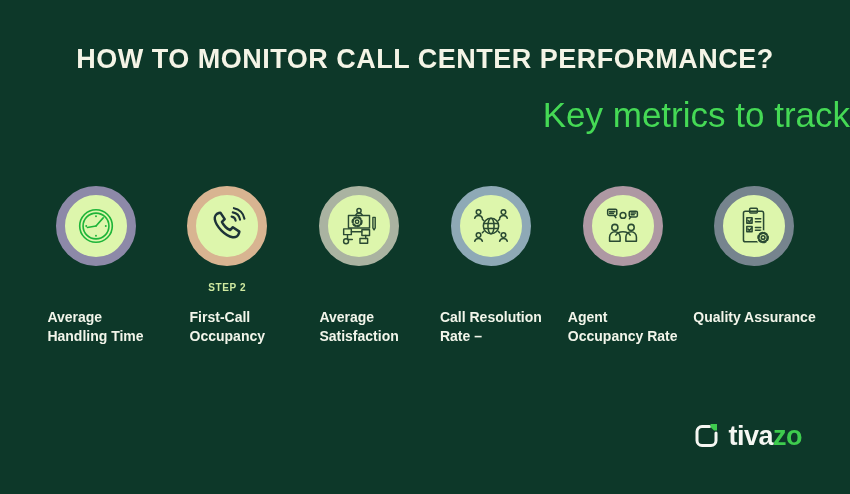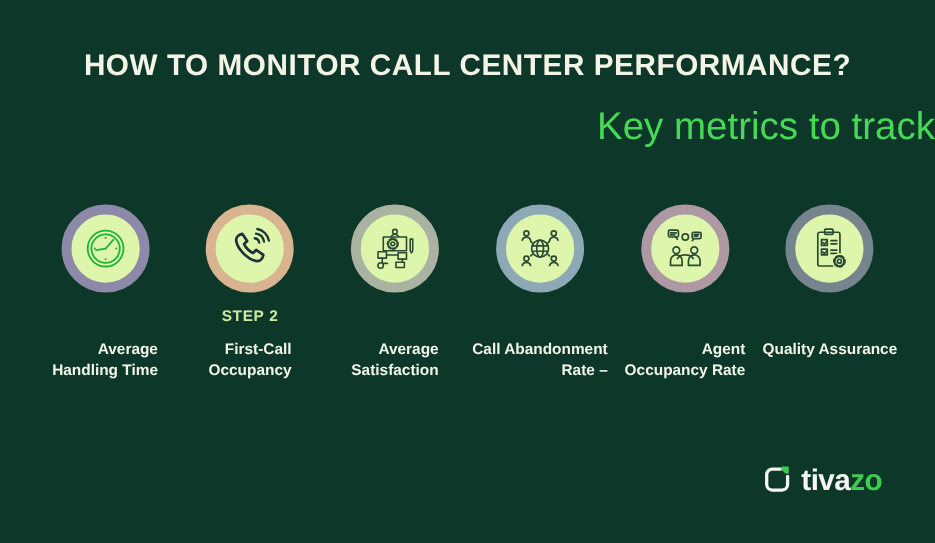--- a/index.html
+++ b/index.html
@@ -41,27 +41,27 @@
     width:62px;height:62px;
     border-radius:50%;
     border:9px solid #888;
     background:#ddf6ac;
     display:flex;align-items:center;justify-content:center;
   }
   .step-slot{
     height:42px;
     display:flex;align-items:center;justify-content:center;
     color:#cfe9a0;
-    font-size:14px;
+    font-size:10px;
     font-weight:700;
     letter-spacing:.6px;
     text-align:right;
   }
   .metric-label{
-    text-align:right;
+    text-align:left;
     color:#f2f5ea;
     font-size:14px;
     font-weight:700;
     line-height:19px;
     white-space:nowrap;
   }
   .logo{
     position:absolute;
     right:48px;
     bottom:42px;
@@ -166,21 +166,21 @@
           <circle cx="11" cy="33.5" r="2.4"></circle>
             <path d="M7 40 a4.2 4.2 0 0 1 8 0"></path>
           <circle cx="37" cy="33.5" r="2.4"></circle>
             <path d="M33 40 a4.2 4.2 0 0 1 8 0"></path>
           <path d="M16.5 18.5 l-1.5 -1.5 M31.5 18.5 l1.5 -1.5 M16.5 29.5 l-1.5 1.5 M31.5 29.5 l1.5 1.5"></path>
         </svg>
       </span>
     </div>
     <div class="step-slot"></div>
     <div class="metric-label">
-      <div>Call Abandonment</div>
+      <div>Call Resolution</div>
       <div>Rate –</div>
     </div>
   </div>
 
   <div class="metric">
     <div class="metric-circle" style="border-color: rgb(174, 152, 163);">
       <span>
         <svg width="46" height="46" viewBox="0 0 48 48" fill="none" stroke="#2a4a33" stroke-width="1.6" stroke-linecap="round" stroke-linejoin="round">
           <circle cx="24" cy="13" r="3"></circle>
           <rect x="8" y="6.5" width="9.5" height="6.5" rx="1.4"></rect>

